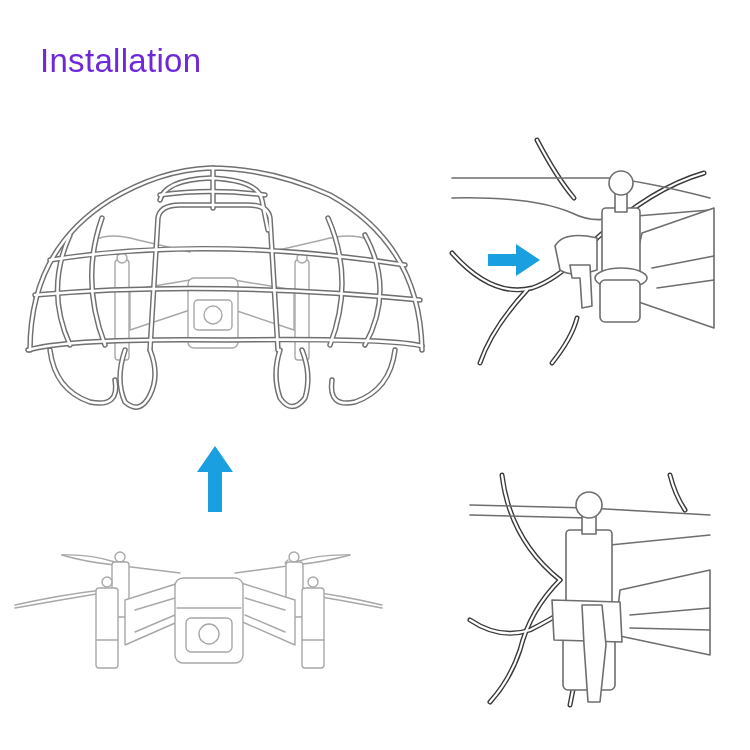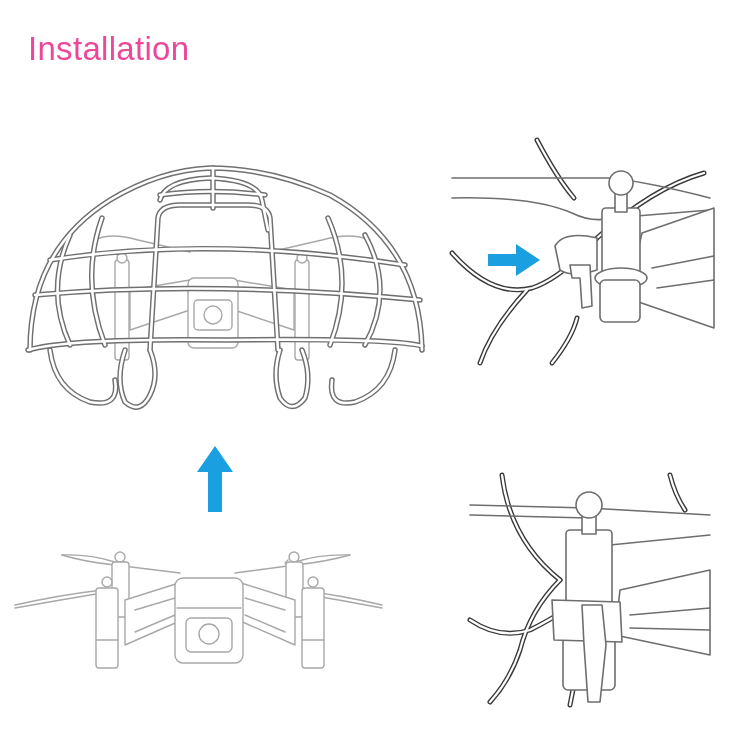--- a/index.html
+++ b/index.html
@@ -1,19 +1,19 @@
 <!DOCTYPE html>
 <html><head>
   <meta charset="utf-8">
   <style>
     html, body { margin: 0; padding: 0; background: #ffffff; }
     body { width: 750px; height: 750px; position: relative; overflow: hidden;
            font-family: "Liberation Sans", "DejaVu Sans", sans-serif; }
     .title { position: absolute; left: 24px; top: 28px; font-size: 33px; font-weight: 300;
-             color: #ec4899; letter-spacing: 0.3px; margin: 4px; line-height: 1; }
+             color: #6d28d9; letter-spacing: 0.3px; margin: 16px; line-height: 1; }
     .panel { position: absolute; }
     #panel-cage { left: 10px; top: 140px; width: 440px; height: 290px; }
     #panel-arrow-up { left: 190px; top: 440px; width: 50px; height: 80px; }
     #panel-bare-drone { left: 10px; top: 540px; width: 380px; height: 140px; }
     #panel-detail-1 { left: 452px; top: 138px; width: 268px; height: 228px; }
     #panel-detail-2 { left: 470px; top: 470px; width: 250px; height: 240px; }
     svg { display: block; overflow: visible; }
     .cage { fill: none; stroke: #707070; stroke-width: 5.5; stroke-linejoin: round; stroke-linecap: round; }
     .cage-in { fill: none; stroke: #ffffff; stroke-width: 2.6; stroke-linejoin: round; stroke-linecap: round; }
     .drone { fill: #ffffff; stroke: #a8a8a8; stroke-width: 1.4; stroke-linejoin: round; }

